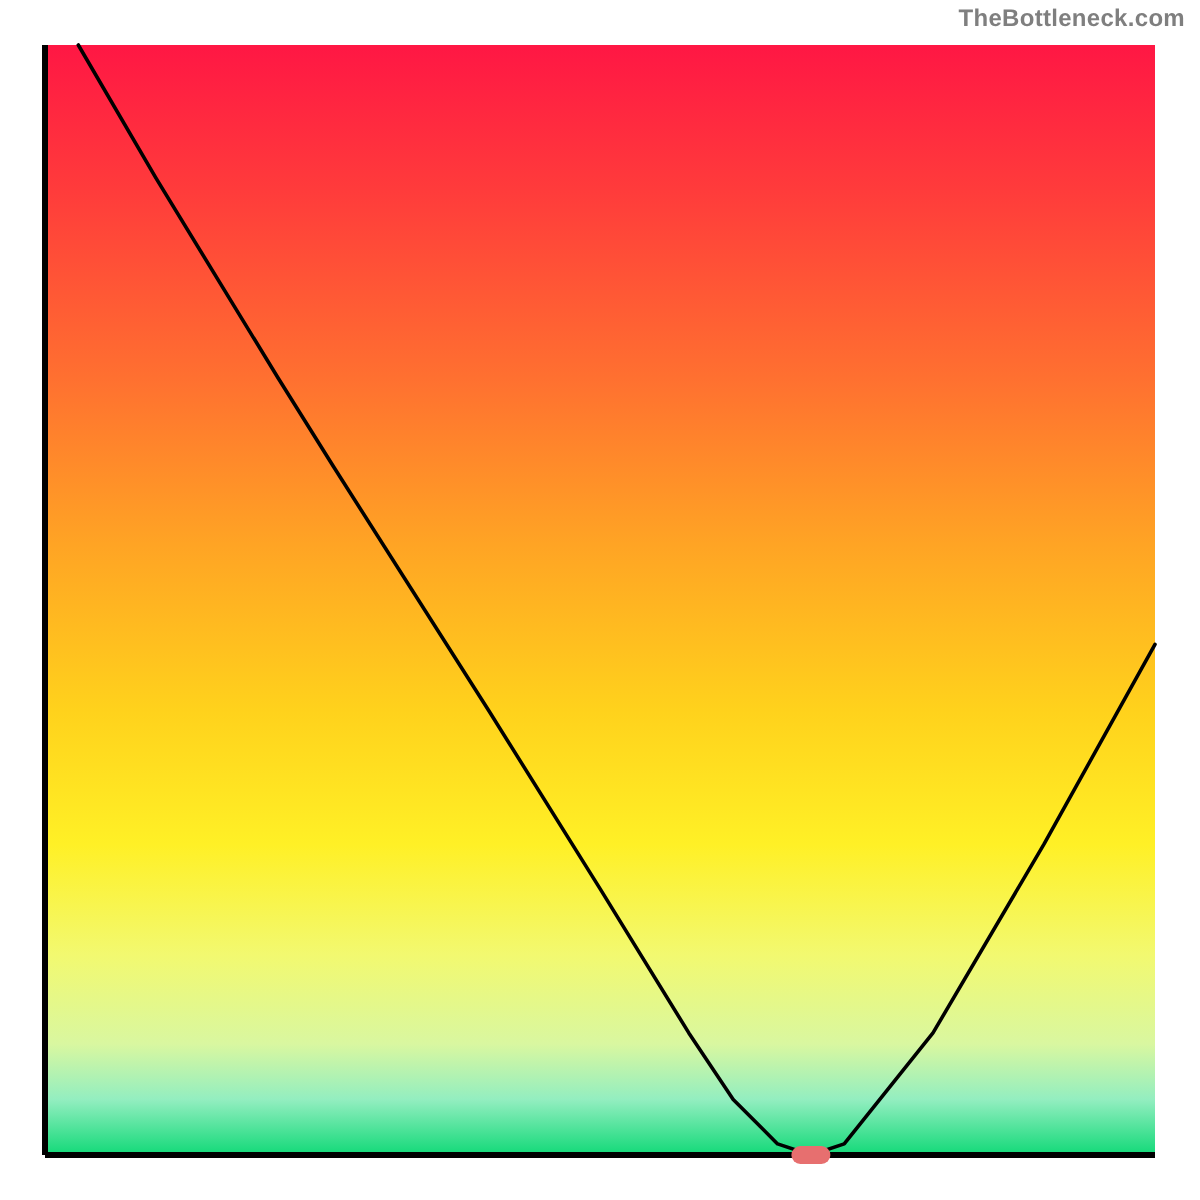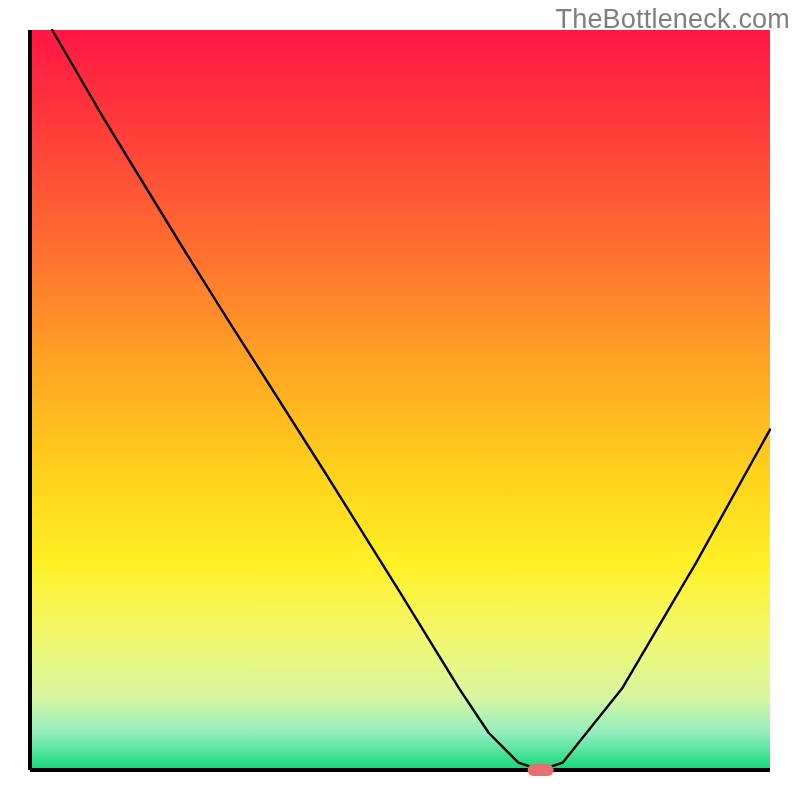--- a/index.html
+++ b/index.html
@@ -16,22 +16,22 @@
     height: 800px;
   }
   svg {
     display: block;
   }
   .watermark {
     position: absolute;
     top: 4px;
     right: 10px;
     font-family: Arial, Helvetica, sans-serif;
-    font-size: 27px;
-    font-weight: 400;
+    font-size: 16px;
+    font-weight: 700;
     color: #7f7f7f;
     letter-spacing: 0.2px;
     user-select: none;
   }
 </style>
 </head>
 <body>
 
 <div class="chart-wrap">
   <svg id="svg" width="800" height="800" viewBox="0 0 800 800">

